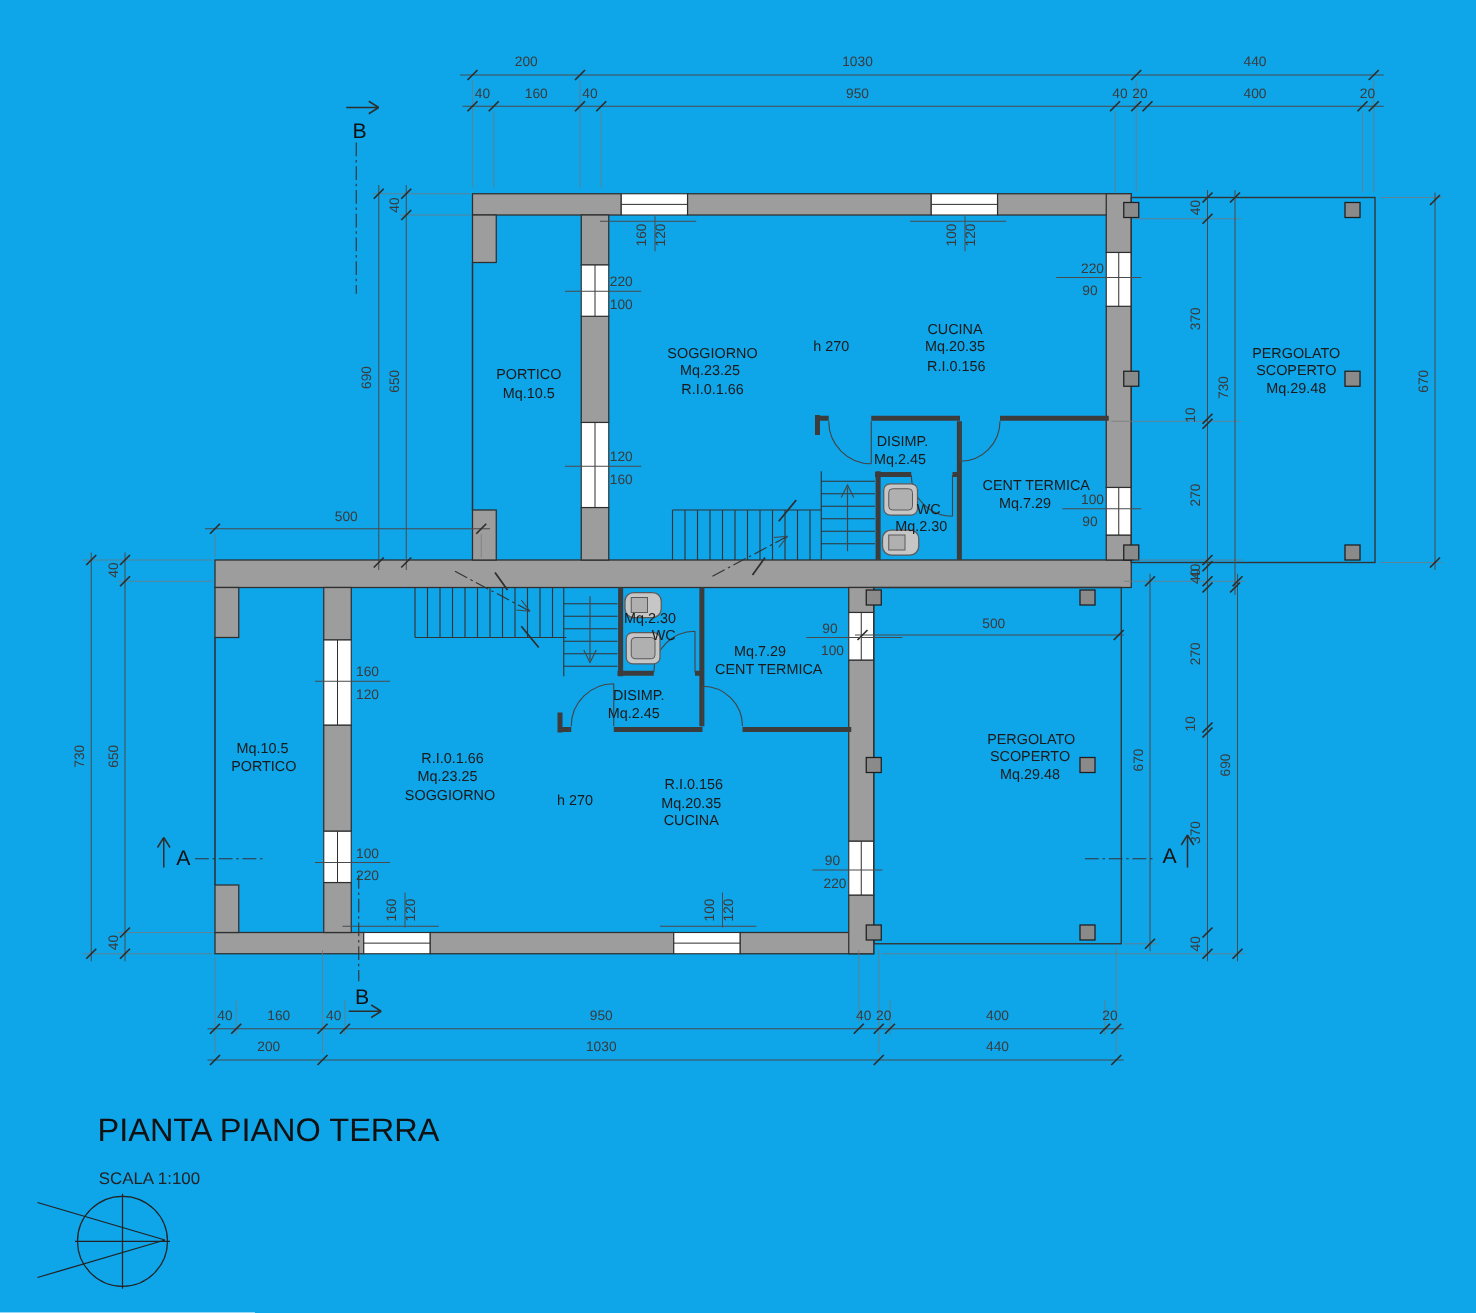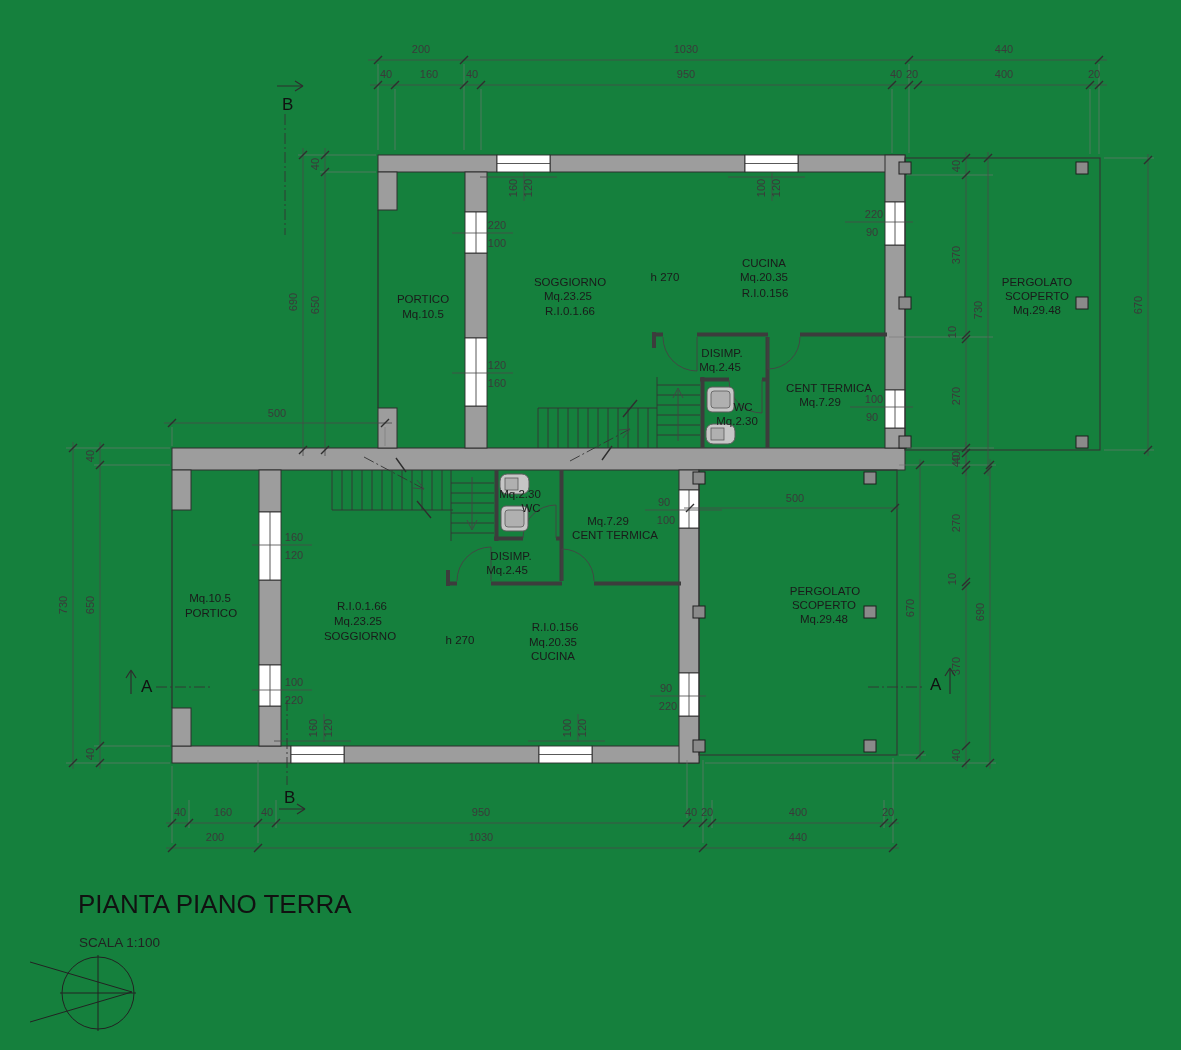--- a/index.html
+++ b/index.html
@@ -1,16 +1,16 @@
 <!DOCTYPE html>
 <html><head>
 <meta charset="utf-8">
 <style>
   html,body{margin:0;padding:0;background:#fff;}
-  #canvas{position:relative;width:1181px;height:1050px;background:#15803d;overflow:hidden;
+  #canvas{position:relative;width:1181px;height:1050px;background:#0ea5e9;overflow:hidden;
           font-family:"Liberation Sans",sans-serif;}
   svg{position:absolute;left:0;top:0;}
   .wall{fill:#9d9d9d;stroke:#2e2e2e;stroke-width:1;}
   .band{fill:#9d9d9d;stroke:#2e2e2e;stroke-width:1;}
   .win{fill:#ffffff;stroke:#2e2e2e;stroke-width:0.9;}
   .winln{stroke:#2e2e2e;stroke-width:0.8;fill:none;}
   .pout{fill:none;stroke:#333;stroke-width:1.1;}
   .post{fill:#8a8a8a;stroke:#1e1e1e;stroke-width:1;}
   .thinw{stroke:#3c3c3c;stroke-width:4;fill:none;}
   .arc{stroke:#444;stroke-width:0.9;fill:none;}

